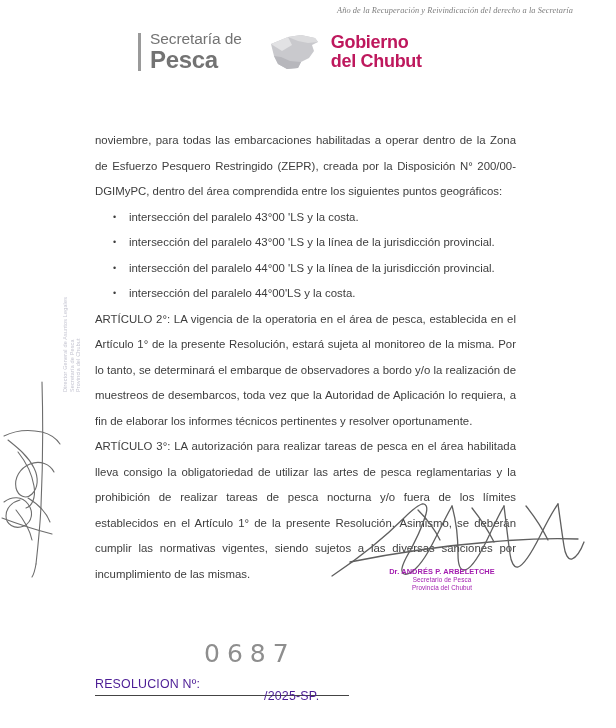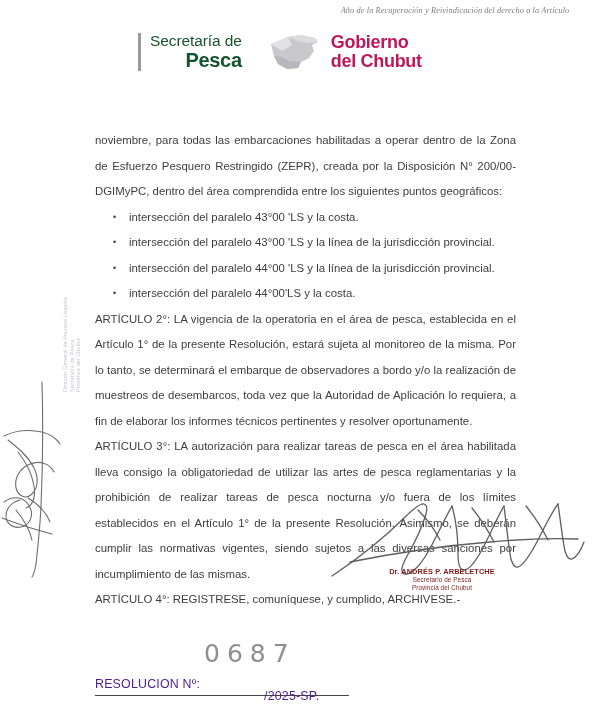--- a/index.html
+++ b/index.html
@@ -46,30 +46,29 @@
     gap: 9px;
   }
   .brand-rule {
     width: 3px;
     height: 38px;
     background: #9a9a9a;
     display: block;
   }
   .brand-text {
     line-height: 1.06;
-    color: #14532d;
-    text-align: right;
+    color: #737373;
   }
   .brand-line1 {
     font-size: 15.5px;
     font-weight: 400;
     letter-spacing: -0.1px;
   }
   .brand-line2 {
-    font-size: 20px;
+    font-size: 24px;
     font-weight: 700;
     letter-spacing: -0.3px;
   }
   .govt {
     display: flex;
     align-items: center;
     gap: 11px;
   }
   .chubut-shape {
     width: 52px;
@@ -150,21 +149,21 @@
     height: 105px;
   }
   .sig-left svg, .sig-right svg { display: block; }
 
   .sig-caption {
     position: absolute;
     left: 352px;
     top: 567px;
     width: 180px;
     text-align: center;
-    color: #7f1d1d;
+    color: #a21caf;
   }
   .sig-name {
     font-size: 7.4px;
     font-weight: 700;
     letter-spacing: 0.1px;
     white-space: nowrap;
   }
   .sig-role {
     font-size: 6.3px;
     line-height: 8.4px;
@@ -203,21 +202,21 @@
   .resolution-line .suffix {
     position: absolute;
     left: 169px;
     top: 13px;
     letter-spacing: 0.2px;
   }
 </style>
 </head>
 <body>
 
-<div class="running-head">Año de la Recuperación y Reivindicación del derecho a la Artículo</div>
+<div class="running-head">Año de la Recuperación y Reivindicación del derecho a la Secretaría</div>
 
 <div class="logo-block">
 
   <div class="brand">
     <span class="brand-rule"></span>
     <span class="brand-text">
       <div class="brand-line1">Secretaría de</div>
       <div class="brand-line2">Pesca</div>
     </span>
   </div>
@@ -259,21 +258,20 @@
     <li>
       <span class="bullet">•</span>
       <span>intersección del paralelo 44°00'LS y la costa.</span>
     </li>
   </ul>
 
   <p class="para">ARTÍCULO 2°: LA vigencia de la operatoria en el área de pesca, establecida en el Artículo 1° de la presente Resolución, estará sujeta al monitoreo de la misma. Por lo tanto, se determinará el embarque de observadores a bordo y/o la realización de muestreos de desembarcos, toda vez que la Autoridad de Aplicación lo requiera, a fin de elaborar los informes técnicos pertinentes y resolver oportunamente.</p>
 
   <p class="para">ARTÍCULO 3°: LA autorización para realizar tareas de pesca en el área habilitada lleva consigo la obligatoriedad de utilizar las artes de pesca reglamentarias y la prohibición de realizar tareas de pesca nocturna y/o fuera de los límites establecidos en el Artículo 1° de la presente Resolución. Asimismo, se deberán cumplir las normativas vigentes, siendo sujetos a las diversas sanciones por incumplimiento de las mismas.</p>
 
-  <p class="para nojust">ARTÍCULO 4°: REGISTRESE, comuníquese, y cumplido, ARCHIVESE.-</p>
 
 </div>
 
 <div class="margin-stamp">
   <div>Director General de Asuntos Legales</div>
   <div>Secretaría de Pesca</div>
   <div>Provincia del Chubut</div>
 </div>
 
 <div class="sig-left">

